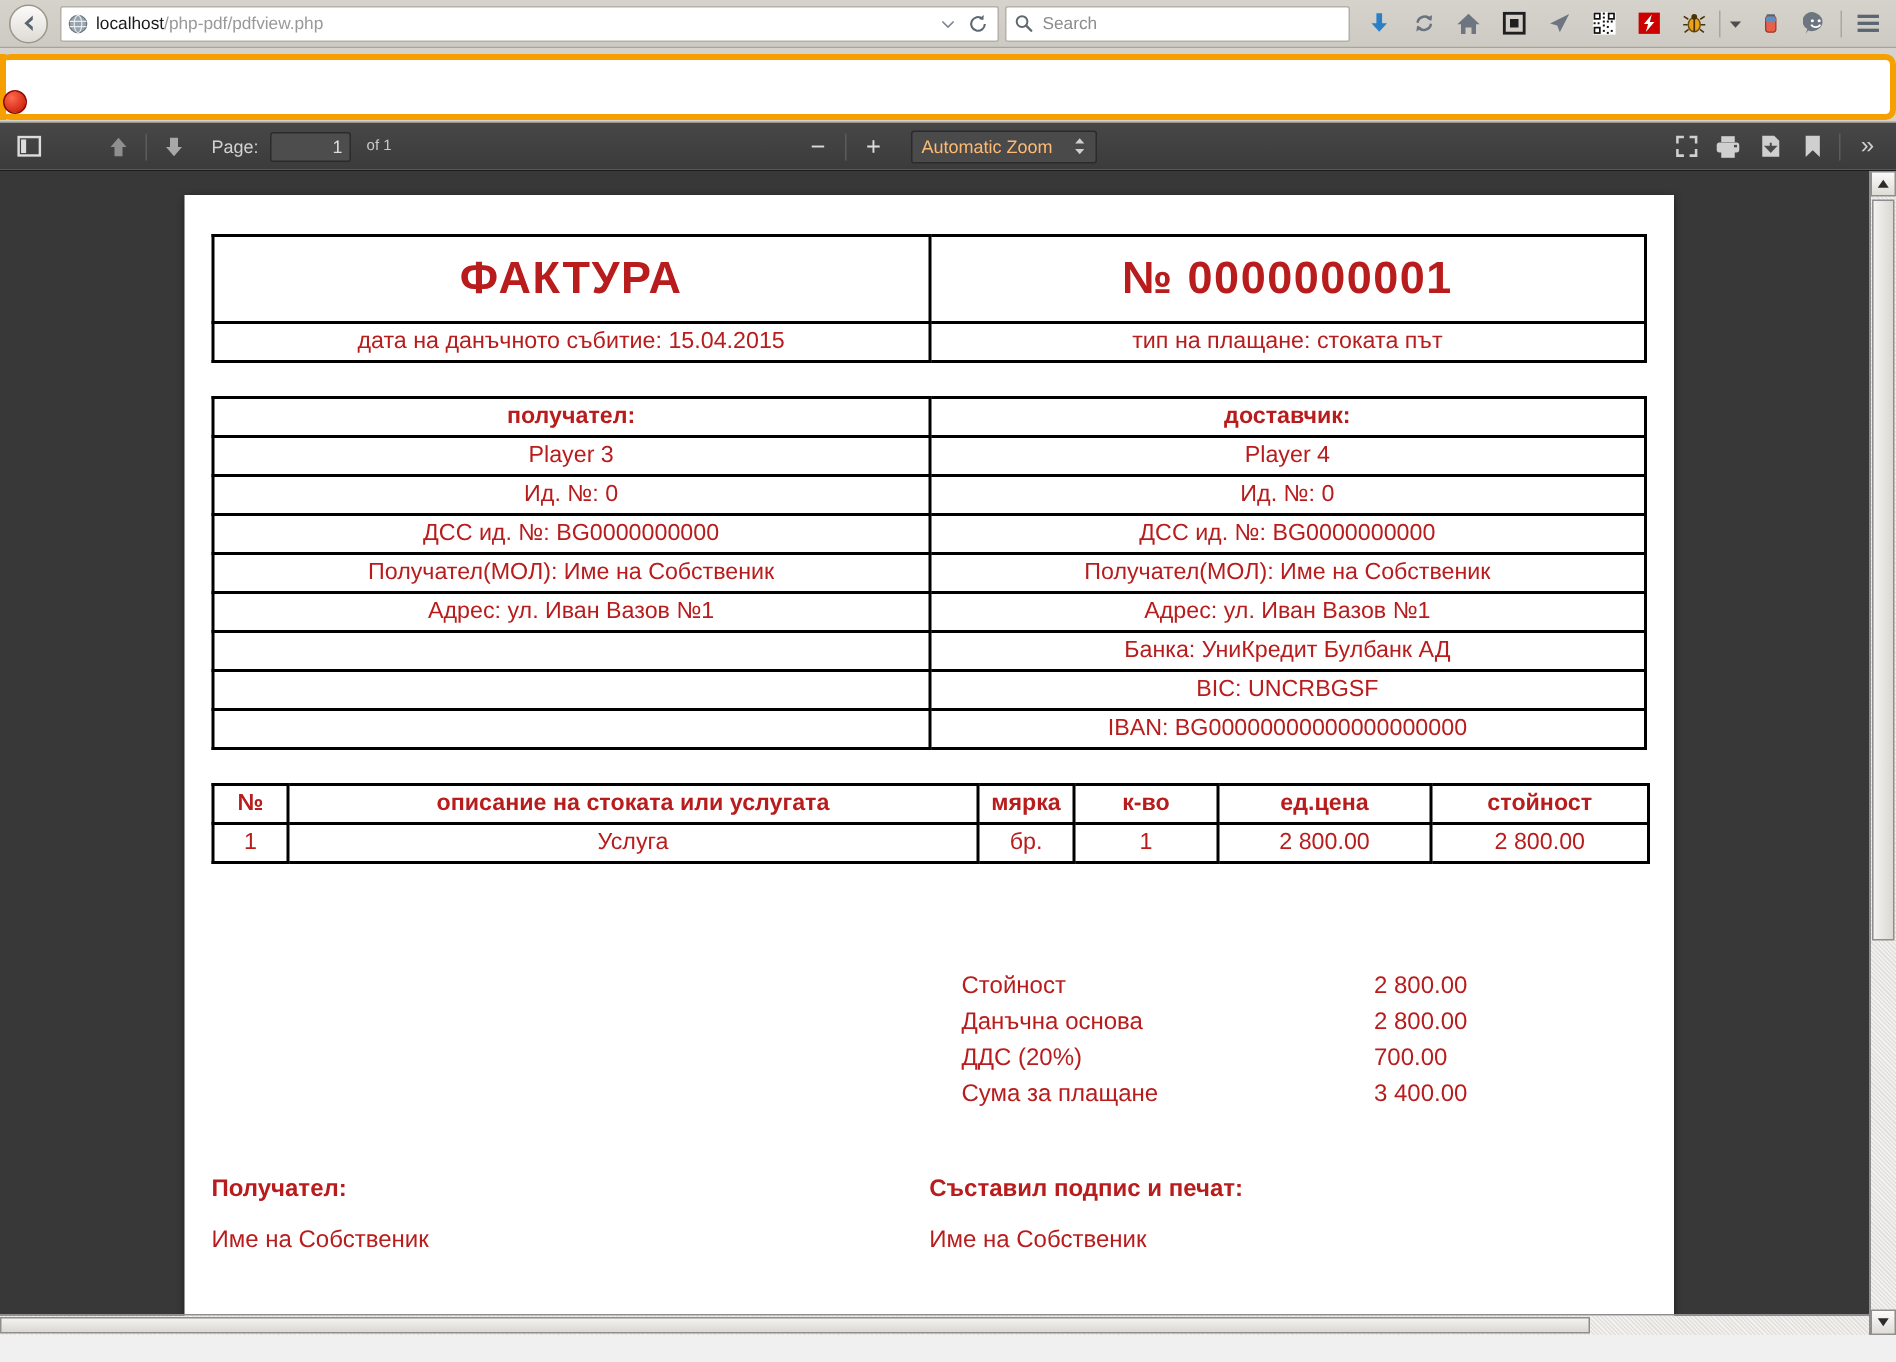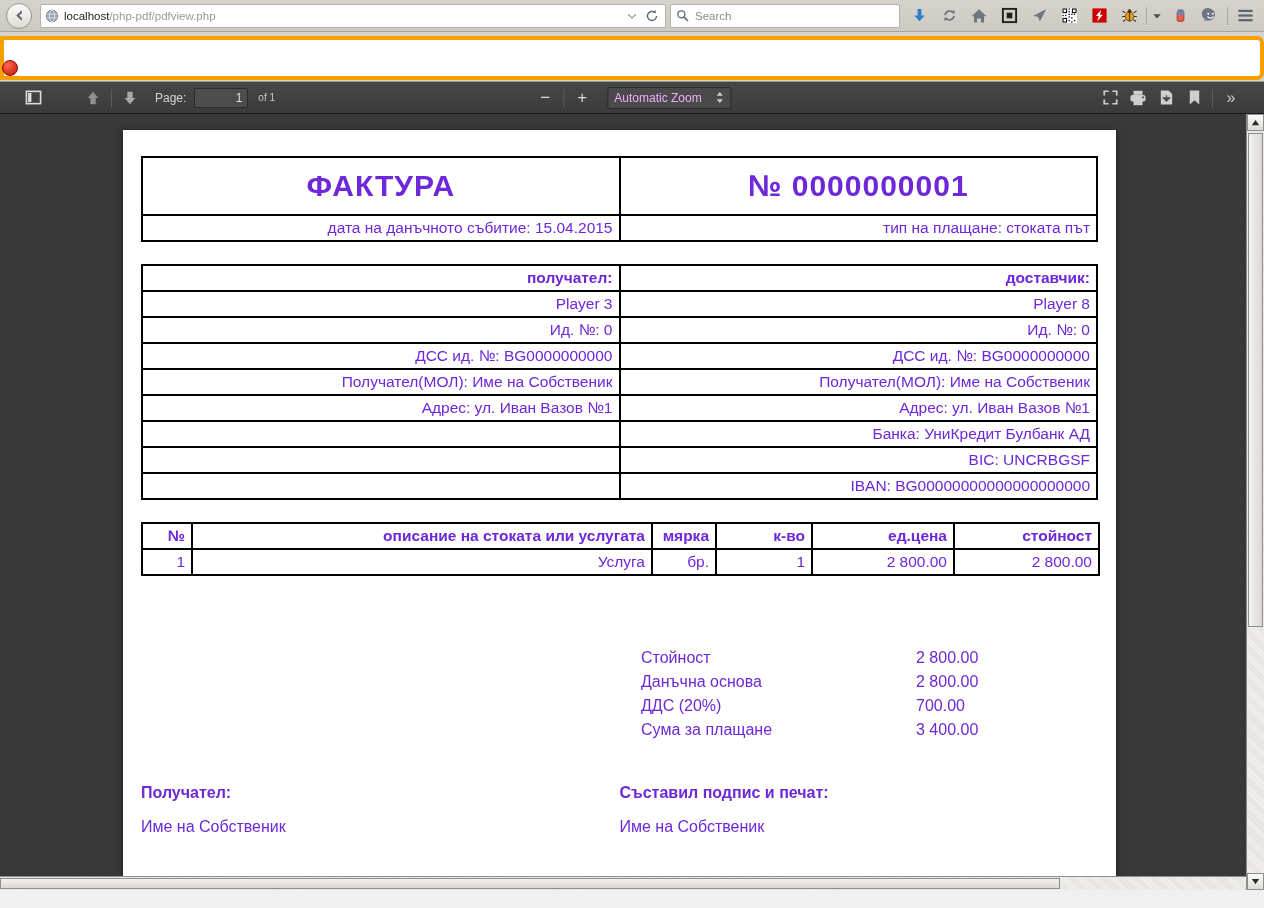--- a/index.html
+++ b/index.html
@@ -100,21 +100,21 @@
 
   
   .pdf-toolbar {
     height: 32px;
     background: linear-gradient(to bottom, #474747, #3b3b3b);
     border-bottom: 1px solid #1c1c1c;
     display: flex; align-items: center;
     color: #d9d9d9;
     font-size: 12px;
     position: relative;
-    padding: 0 20px;
+    padding: 0 6px;
   }
   .pdf-left, .pdf-center, .pdf-right { display: flex; align-items: center; }
   .pdf-left { gap: 2px; }
   .pdf-center { position:absolute; left: 50%; transform: translateX(-50%); gap: 2px; }
   .pdf-right { margin-left: auto; gap: 2px; }
   .pdfbtn {
     height: 24px; min-width: 26px;
     display:flex; align-items:center; justify-content:center;
     border-radius: 2px;
     padding: 0 4px;
@@ -132,21 +132,21 @@
     padding: 0 5px;
     line-height: 18px;
     font-family: "Liberation Sans", sans-serif;
   }
   .page-of { font-size:10px; color:#c9c9c9; margin-left:8px; }
   .zoom-select {
     height: 22px;
     background: #4a4a4a;
     border: 1px solid #2b2b2b;
     border-radius: 2px;
-    color: #f0abfc;
+    color: #fdba74;
     font-size: 12px;
     padding: 0 6px;
     display: flex; align-items: center; gap: 14px;
     margin-left: 10px;
     min-width: 118px;
     justify-content: space-between;
   }
   .plusminus { font-size: 17px; color:#dcdcdc; line-height:1; }
 
   
@@ -159,28 +159,28 @@
   .page-canvas {
     position: absolute;
     left: 123px; top: 16px;
     width: 993px; height: 780px;
     background: #fff;
     box-shadow: 0 1px 5px rgba(0,0,0,.6);
     padding: 26px 18px;
   }
 
   
-  .inv { width: 957px; margin: 0 auto; color:#6d28d9; }
+  .inv { width: 957px; margin: 0 auto; color:#b91c1c; }
   table.t { border-collapse: collapse; width: 100%; table-layout: fixed; }
   table.t td, table.t th {
     border: 2px solid #000;
     padding: 3px 6px;
     font-size: 15.5px;
     font-weight: normal;
-    text-align: right;
+    text-align: center;
     vertical-align: middle;
     height: 16px;
     overflow: hidden;
     white-space: nowrap;
   }
   .title-cell {
     text-align: center !important;
     font-size: 30px !important;
     font-weight: bold !important;
     height: 58px !important;
@@ -495,21 +495,21 @@
       <div class="spacer"></div>
 
       <table class="t">
         <tbody>
             <tr>
           <td class="bold">получател:</td>
           <td class="bold">доставчик:</td>
         </tr>
         <tr>
           <td>Player 3</td>
-          <td>Player 8</td>
+          <td>Player 4</td>
         </tr>
         <tr>
           <td>Ид. №: 0</td>
           <td>Ид. №: 0</td>
         </tr>
         <tr>
           <td>ДСС ид. №: BG0000000000</td>
           <td>ДСС ид. №: BG0000000000</td>
         </tr>
         <tr>

